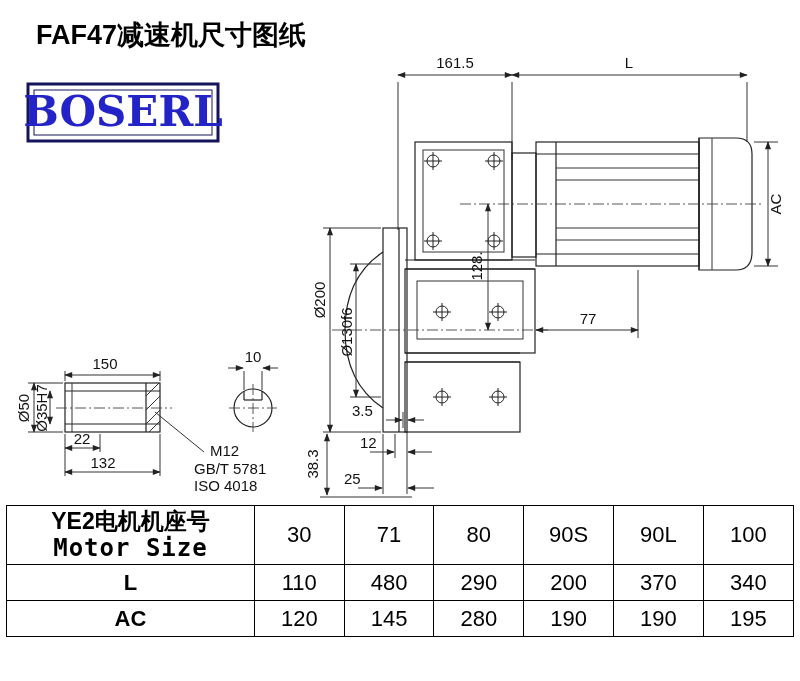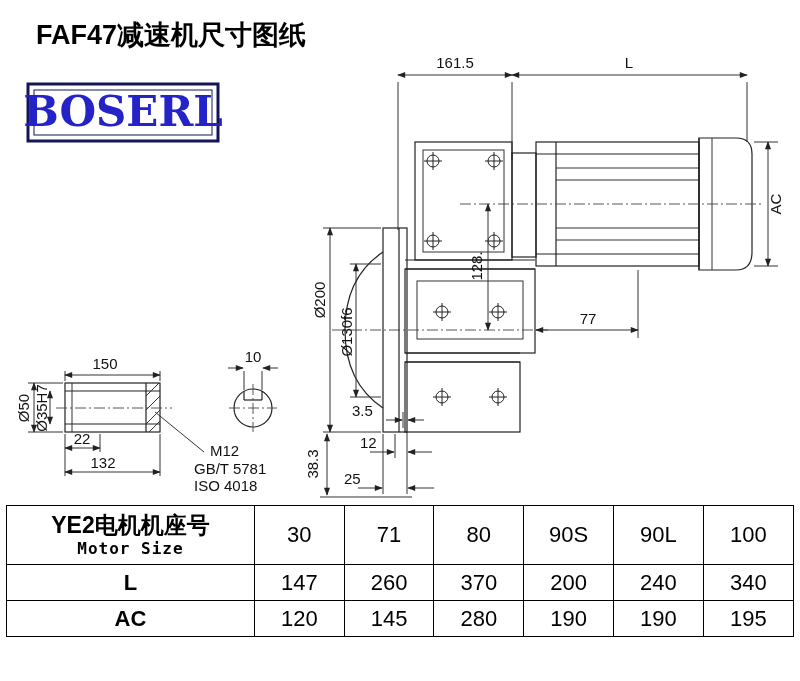--- a/index.html
+++ b/index.html
@@ -13,21 +13,21 @@
   .thin{stroke:#333;stroke-width:1;fill:none;}
   .cl{stroke:#444;stroke-width:0.9;stroke-dasharray:11 3 2 3;fill:none;}
   .logo-outer{fill:#fff;stroke:#14145a;stroke-width:3;}
   .logo-inner{fill:none;stroke:#14145a;stroke-width:1;}
   .table-wrap{padding:0 6px;}
   table{width:100%;border-collapse:collapse;table-layout:fixed;}
   td{border:1.6px solid #000;text-align:center;vertical-align:middle;
      font-size:22px;font-weight:400;padding:0;height:35px;}
   tr.head td{height:58px;margin-top:36px;}
   .cn{font-size:23px;font-weight:700;line-height:1.15;}
-  .en{font-family:"DejaVu Sans Mono","Liberation Mono",monospace;font-weight:700;font-size:16px;letter-spacing:1px;}
+  .en{font-family:"DejaVu Sans Mono","Liberation Mono",monospace;font-weight:700;font-size:24px;letter-spacing:1px;}
   .row-label{font-weight:700;font-size:22px;}
 </style>
 </head>
 <body>
 
 <svg width="800" height="505" viewBox="0 0 800 505">
   <defs>
     <marker id="arr" viewBox="0 0 10 10" refX="9" refY="5" markerWidth="11" markerHeight="8" orient="auto-start-reverse">
       <path d="M0,1.2 L10,5 L0,8.8 Z" fill="#222"></path>
     </marker>
@@ -227,25 +227,25 @@
         </td>
         <td>30</td>
         <td>71</td>
         <td>80</td>
         <td>90S</td>
         <td>90L</td>
         <td>100</td>
       </tr>
       <tr>
         <td class="row-label">L</td>
-        <td>147</td>
-        <td>260</td>
+        <td>110</td>
+        <td>480</td>
+        <td>290</td>
+        <td>200</td>
         <td>370</td>
-        <td>200</td>
-        <td>240</td>
         <td>340</td>
       </tr>
       <tr>
         <td class="row-label">AC</td>
         <td>120</td>
         <td>145</td>
         <td>280</td>
         <td>190</td>
         <td>190</td>
         <td>195</td>

